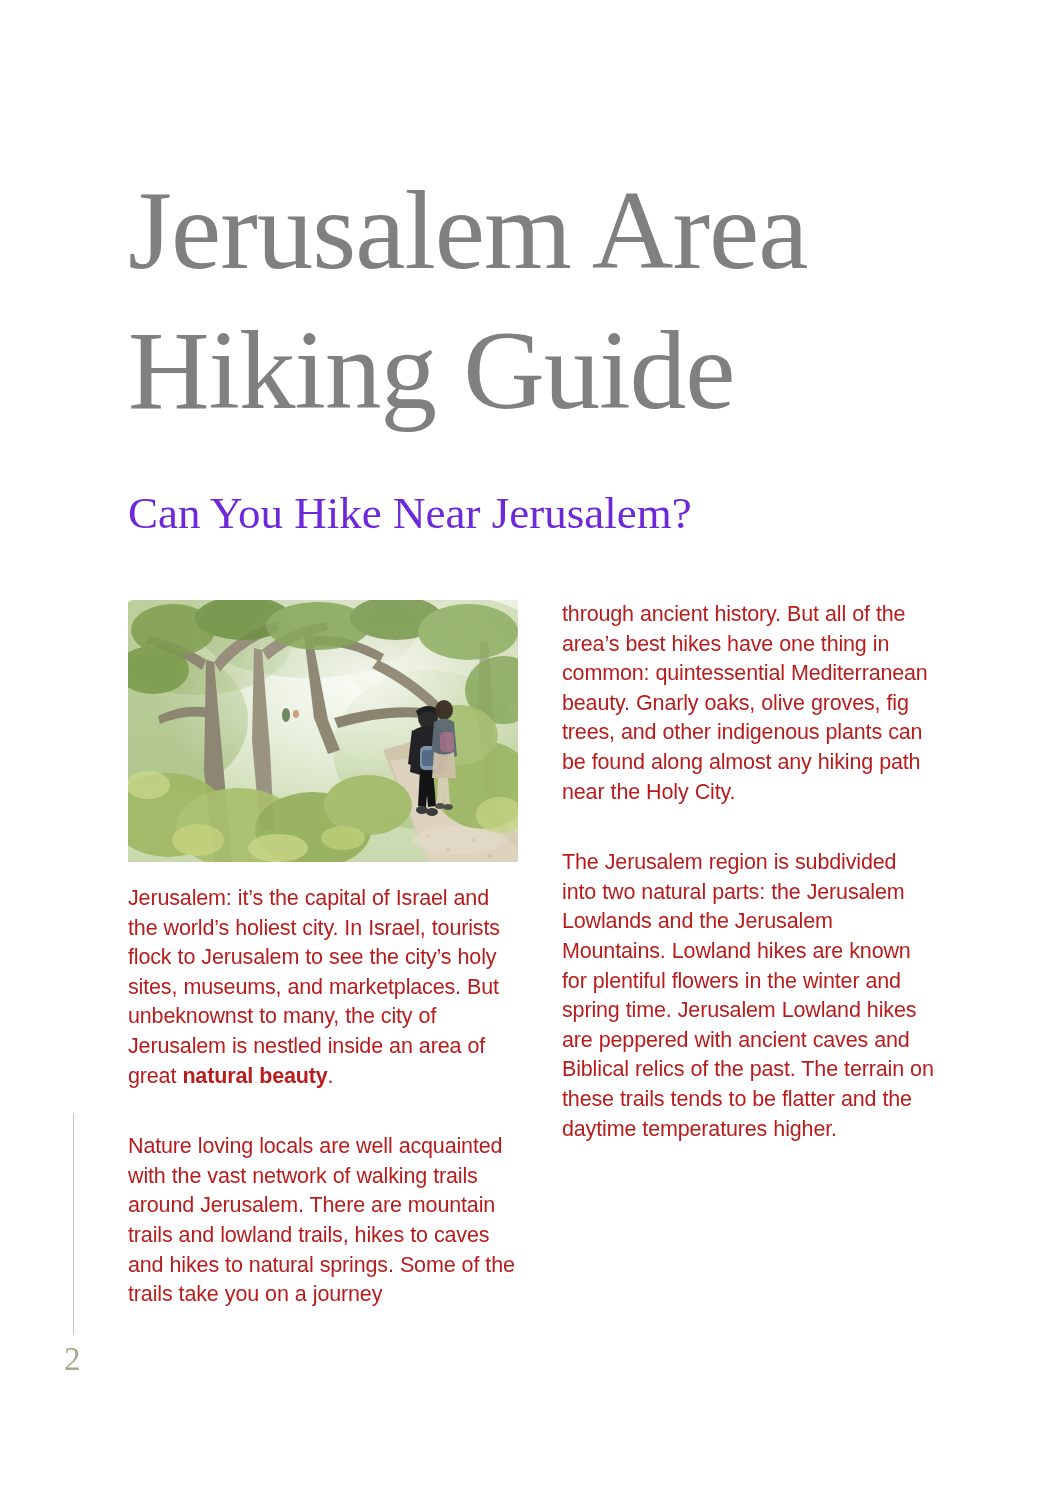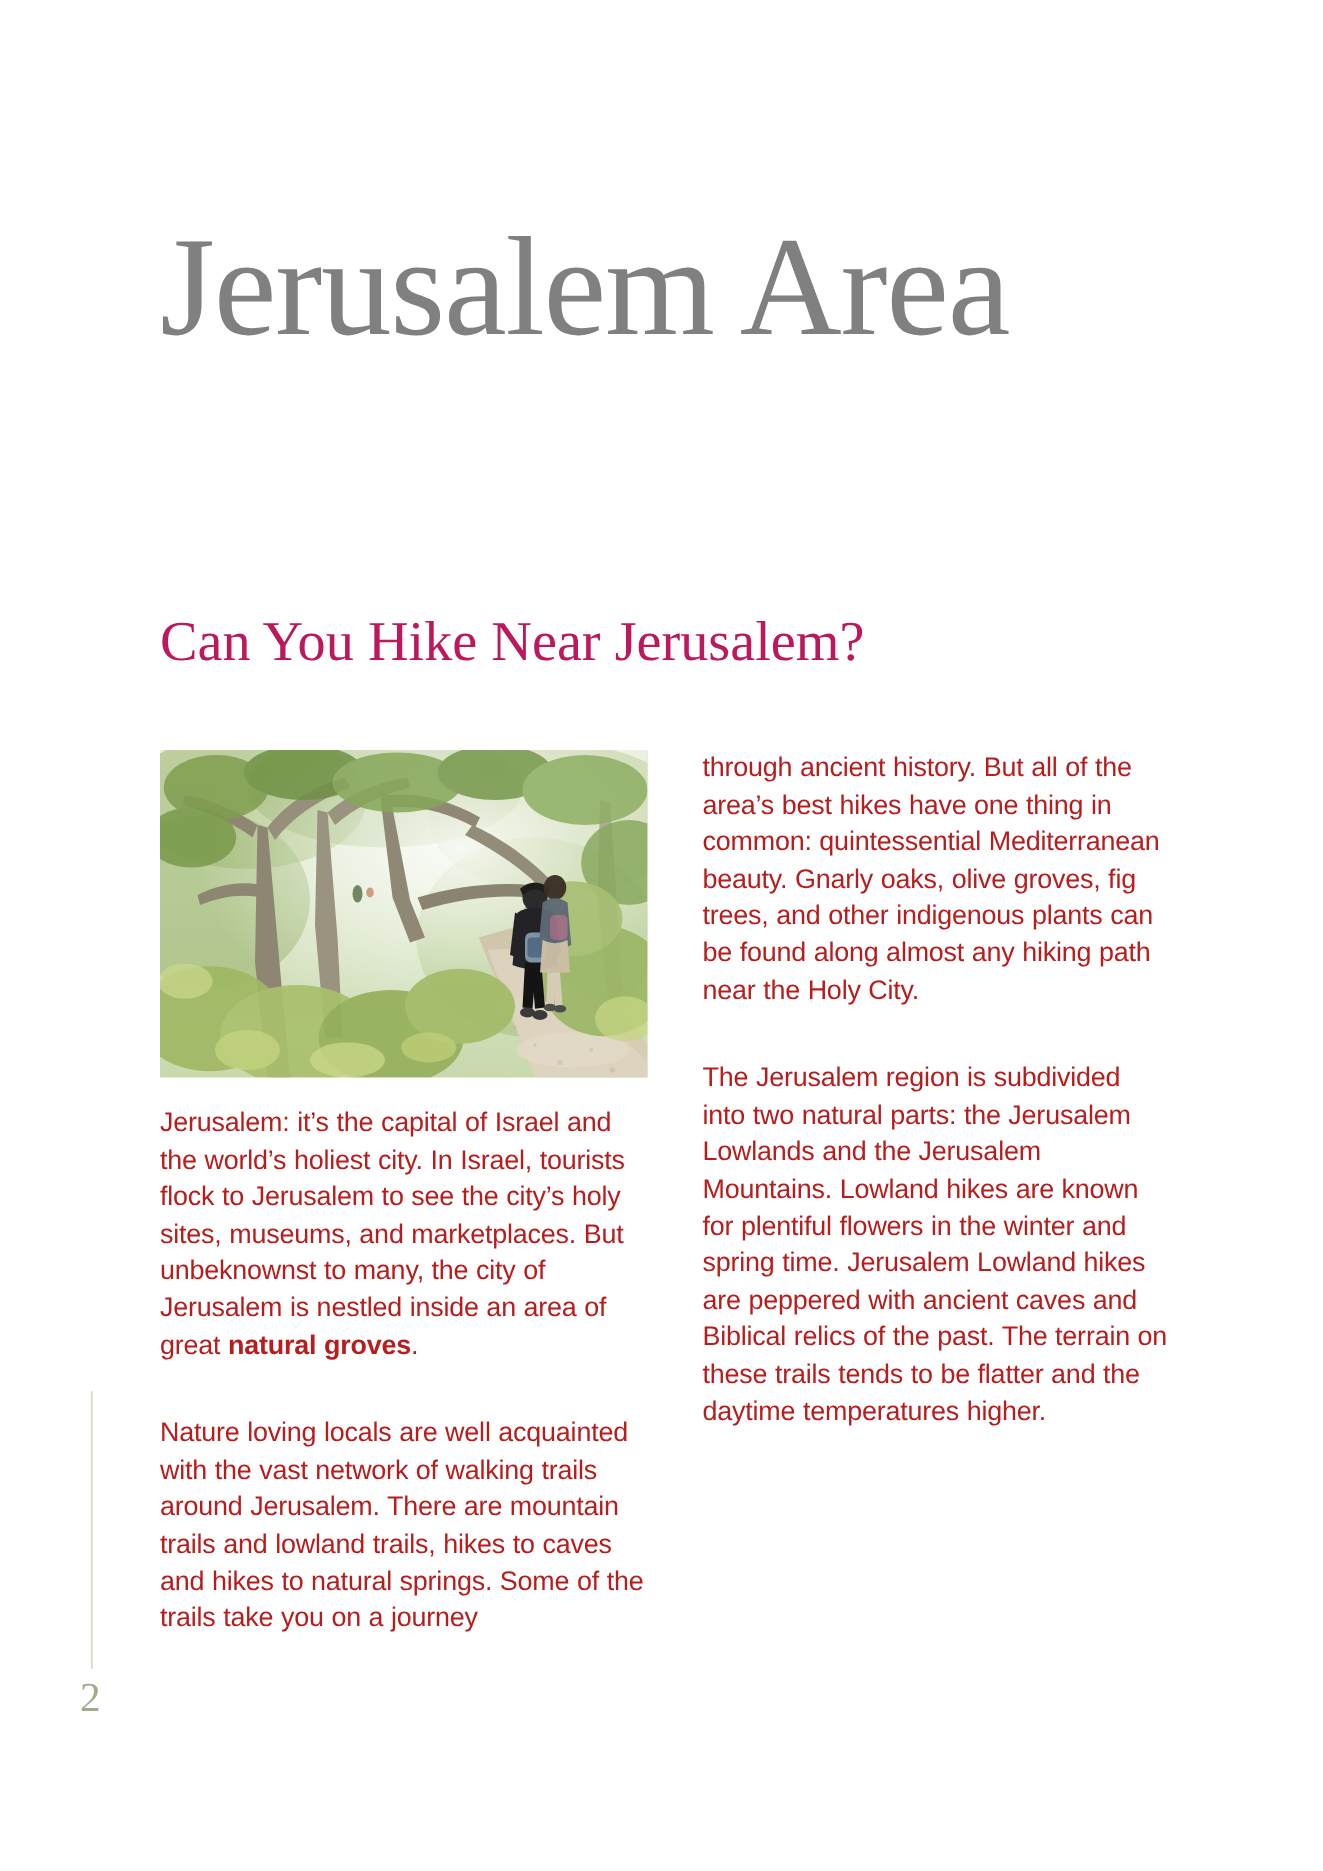--- a/index.html
+++ b/index.html
@@ -34,21 +34,21 @@
   }
 
   
   .subtitle {
     position: absolute;
     left: 128px;
     top: 485px;
     font-family: "Liberation Serif", serif;
     font-size: 45px;
     line-height: 56px;
-    color: #be185d;
+    color: #6d28d9;
     font-weight: 400;
     white-space: nowrap;
     text-align: center;
   }
 
   
   .col-left {
     position: absolute;
     left: 128px;
     top: 600px;
@@ -104,20 +104,21 @@
     color: #9fae8a;
   }
 </style>
 </head>
 <body>
 
 <div class="page">
 
   <div class="title-block">
     <div class="title-line">Jerusalem Area</div>
+    <div class="title-line">Hiking Guide</div>
   </div>
 
   <div class="subtitle">Can You Hike Near Jerusalem?</div>
 
   <div class="col-left">
 
     <div class="photo">
       <svg viewBox="0 0 390 262" preserveAspectRatio="none" aria-hidden="true">
         <defs>
           <linearGradient id="skyG" x1="0" y1="0" x2="0" y2="1">
@@ -225,21 +226,21 @@
           <circle cx="320" cy="250" r="2"></circle>
           <circle cx="345" cy="240" r="1.6"></circle>
           <circle cx="300" cy="236" r="1.4"></circle>
           <circle cx="362" cy="256" r="2.2"></circle>
           <circle cx="284" cy="222" r="1.3"></circle>
         </g>
       </svg>
     </div>
 
     <p class="body">
-      <span>Jerusalem: it’s the capital of Israel and the world’s holiest city.  In Israel, tourists flock to Jerusalem to see the city’s holy sites, museums, and marketplaces.  But unbeknownst to many, the city of Jerusalem is nestled inside an area of great </span><b>natural groves</b><span>.</span>
+      <span>Jerusalem: it’s the capital of Israel and the world’s holiest city.  In Israel, tourists flock to Jerusalem to see the city’s holy sites, museums, and marketplaces.  But unbeknownst to many, the city of Jerusalem is nestled inside an area of great </span><b>natural beauty</b><span>.</span>
     </p>
 
     <p class="body">
       <span>Nature loving locals are well acquainted with the vast network of walking trails around Jerusalem.  There are mountain trails and lowland trails, hikes to caves and hikes to natural springs.  Some of the trails take you on a journey</span>
     </p>
 
   </div>
 
   <div class="col-right">
     <p class="body">

